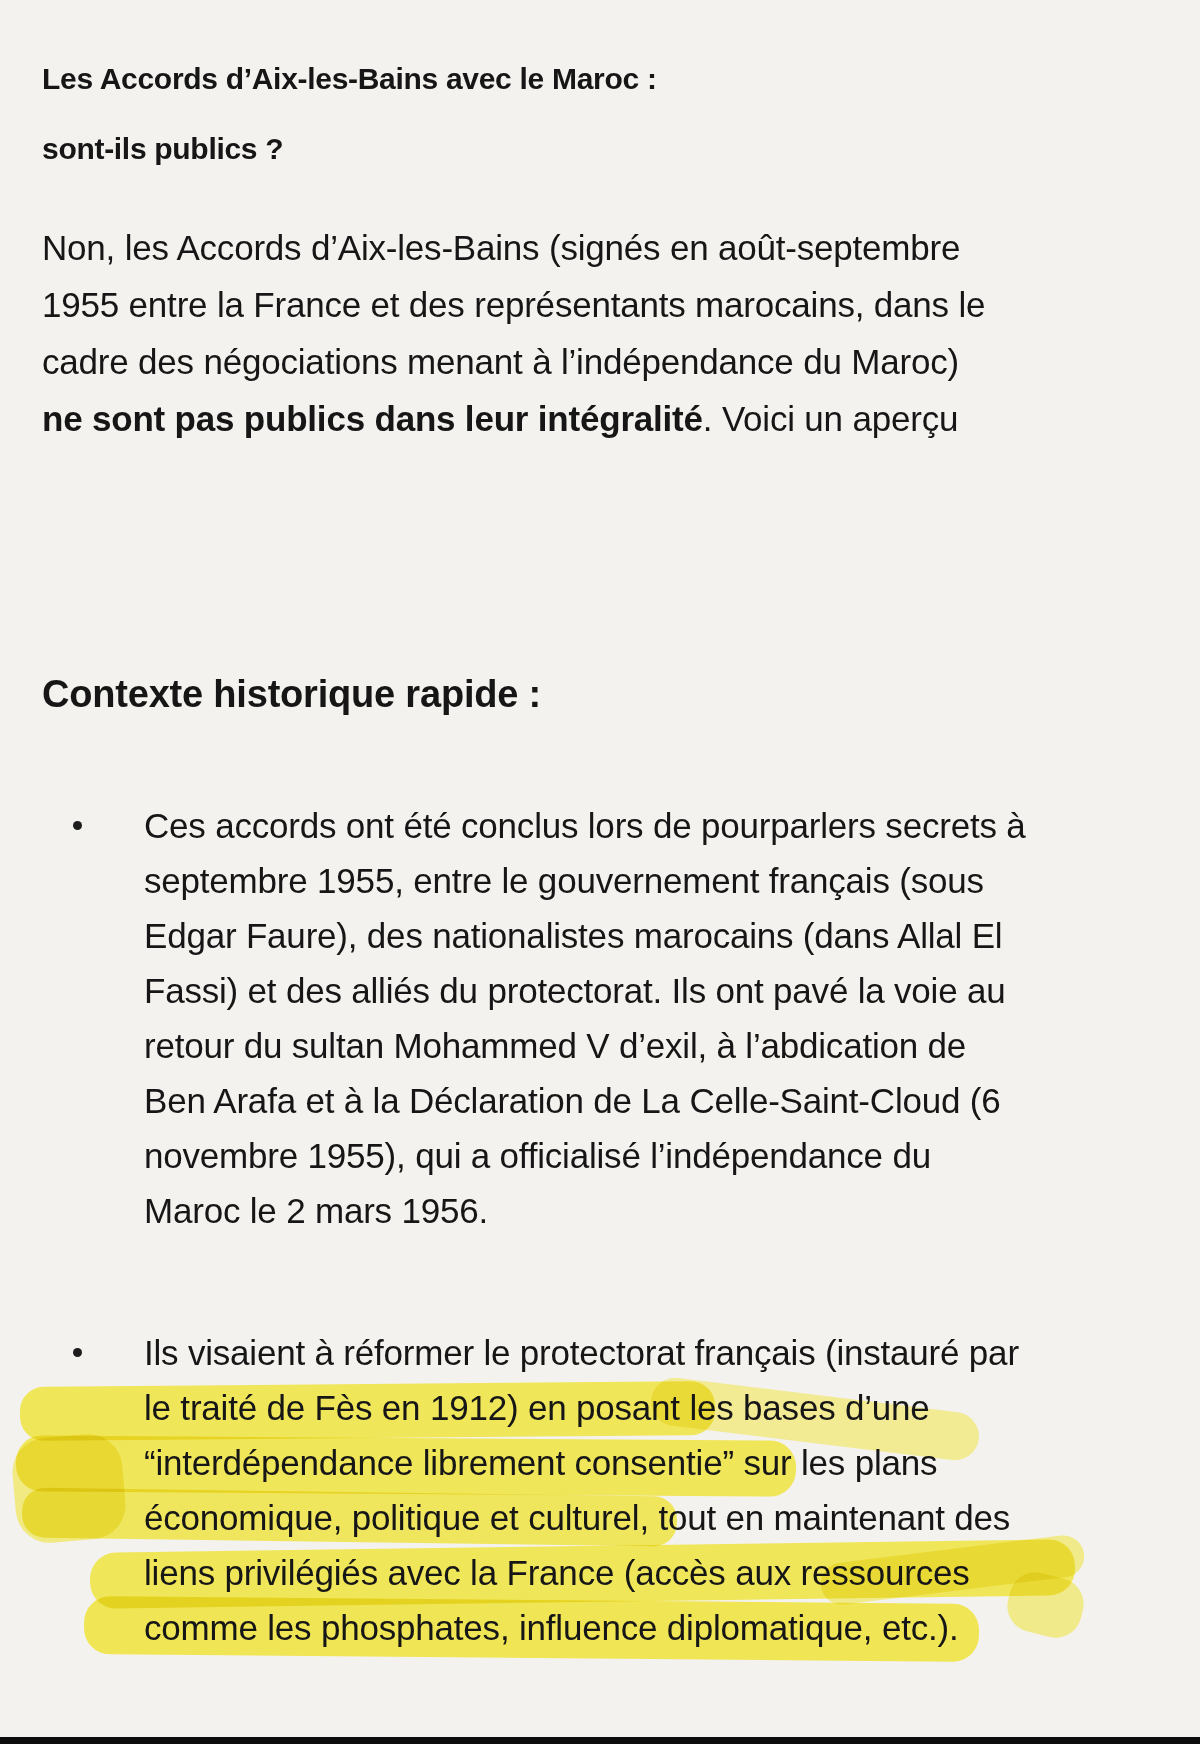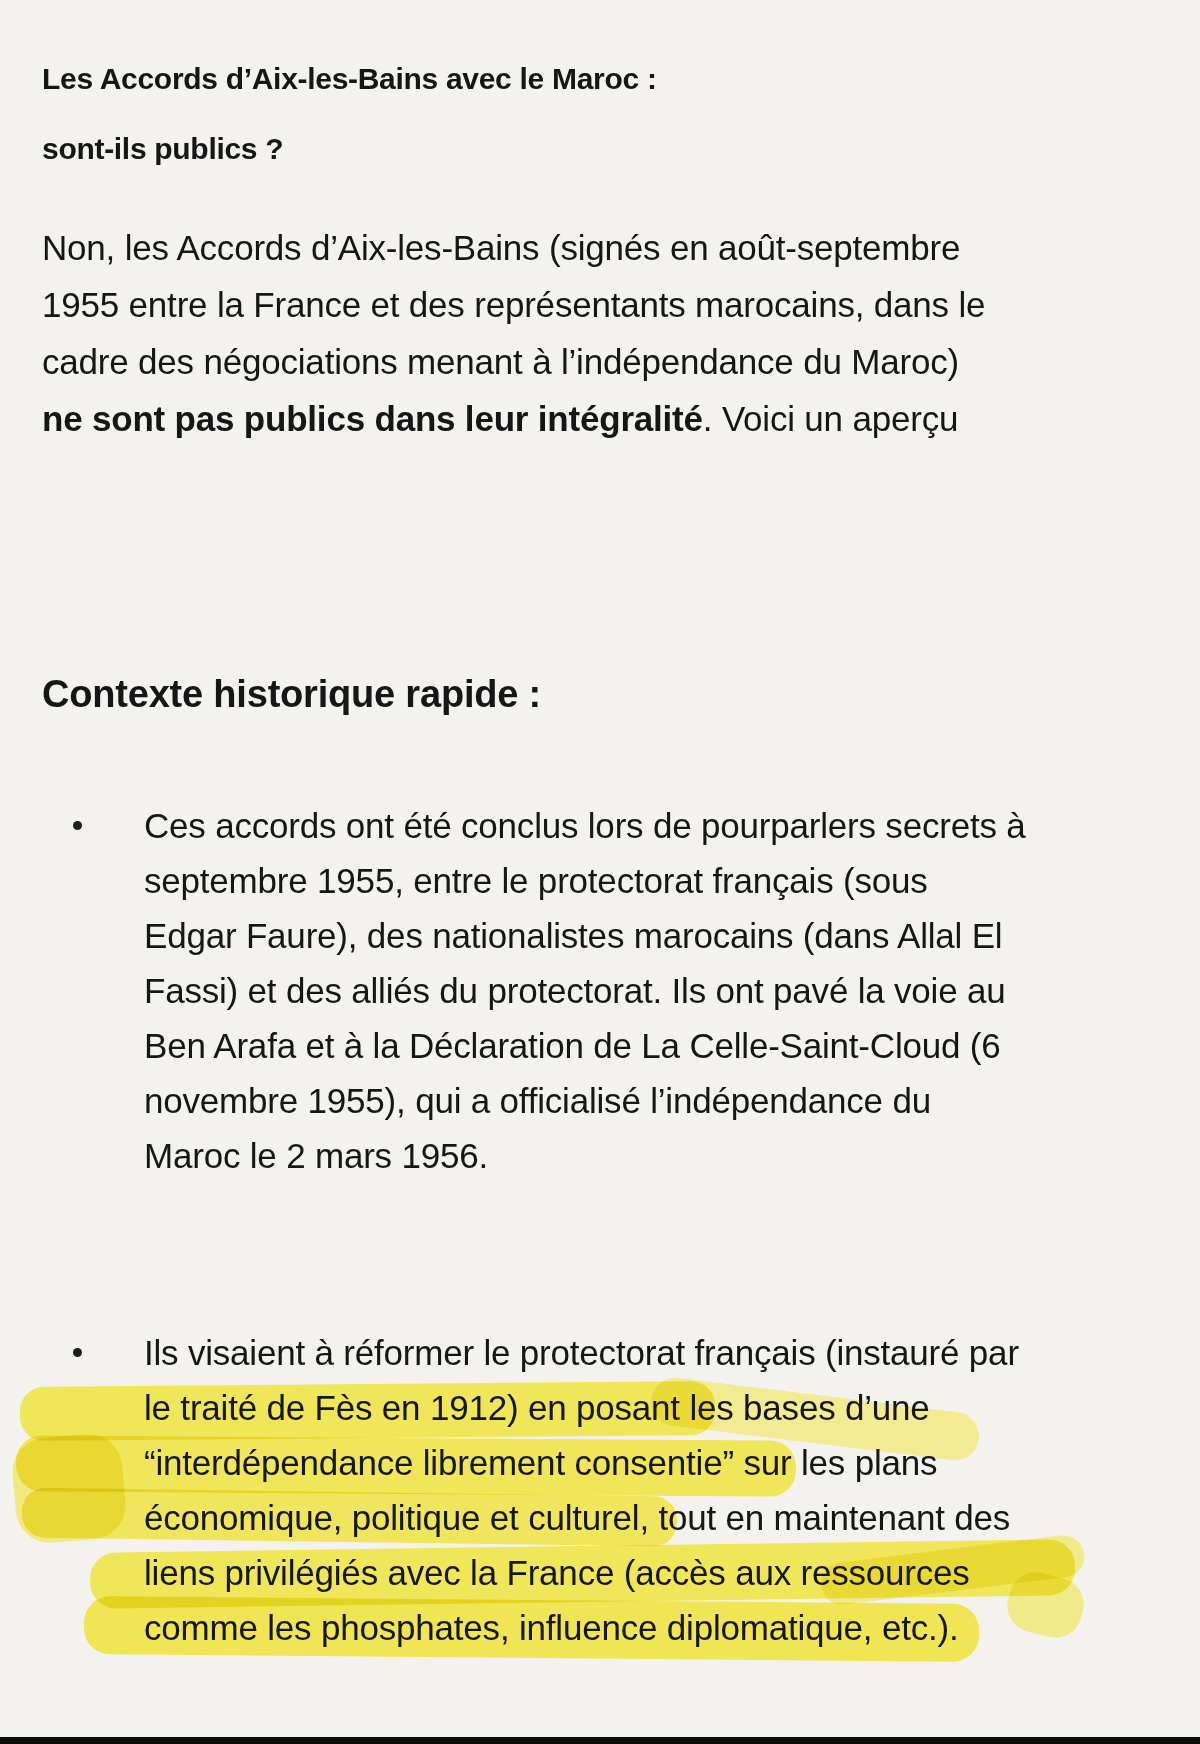--- a/index.html
+++ b/index.html
@@ -81,23 +81,24 @@
   <div>1955 entre la France et des représentants marocains, dans le</div>
   <div>cadre des négociations menant à l’indépendance du Maroc)</div>
   <div><b>ne sont pas publics dans leur intégralité</b><span>. Voici un aperçu</span></div>
 </div>
 
 <h2 class="section-heading layer-text">Contexte historique rapide :</h2>
 
 <span class="bullet-dot" id="bullet1-dot"></span>
 <div class="bullet-lines layer-text" id="bullet1-lines">
   <div>Ces accords ont été conclus lors de pourparlers secrets à</div>
-  <div>septembre 1955, entre le protectorat français (sous</div>
+  <div>septembre 1955, entre le gouvernement français (sous</div>
   <div>Edgar Faure), des nationalistes marocains (dans Allal El</div>
   <div>Fassi) et des alliés du protectorat. Ils ont pavé la voie au</div>
+  <div>retour du sultan Mohammed V d’exil, à l’abdication de</div>
   <div>Ben Arafa et à la Déclaration de La Celle-Saint-Cloud (6</div>
   <div>novembre 1955), qui a officialisé l’indépendance du</div>
   <div>Maroc le 2 mars 1956.</div>
 </div>
 
 <span class="bullet-dot" id="bullet2-dot"></span>
 <div class="bullet-lines layer-text" id="bullet2-lines">
   <div>Ils visaient à réformer le protectorat français (instauré par</div>
   <div>le traité de Fès en 1912) en posant les bases d’une</div>
   <div>“interdépendance librement consentie” sur les plans</div>

